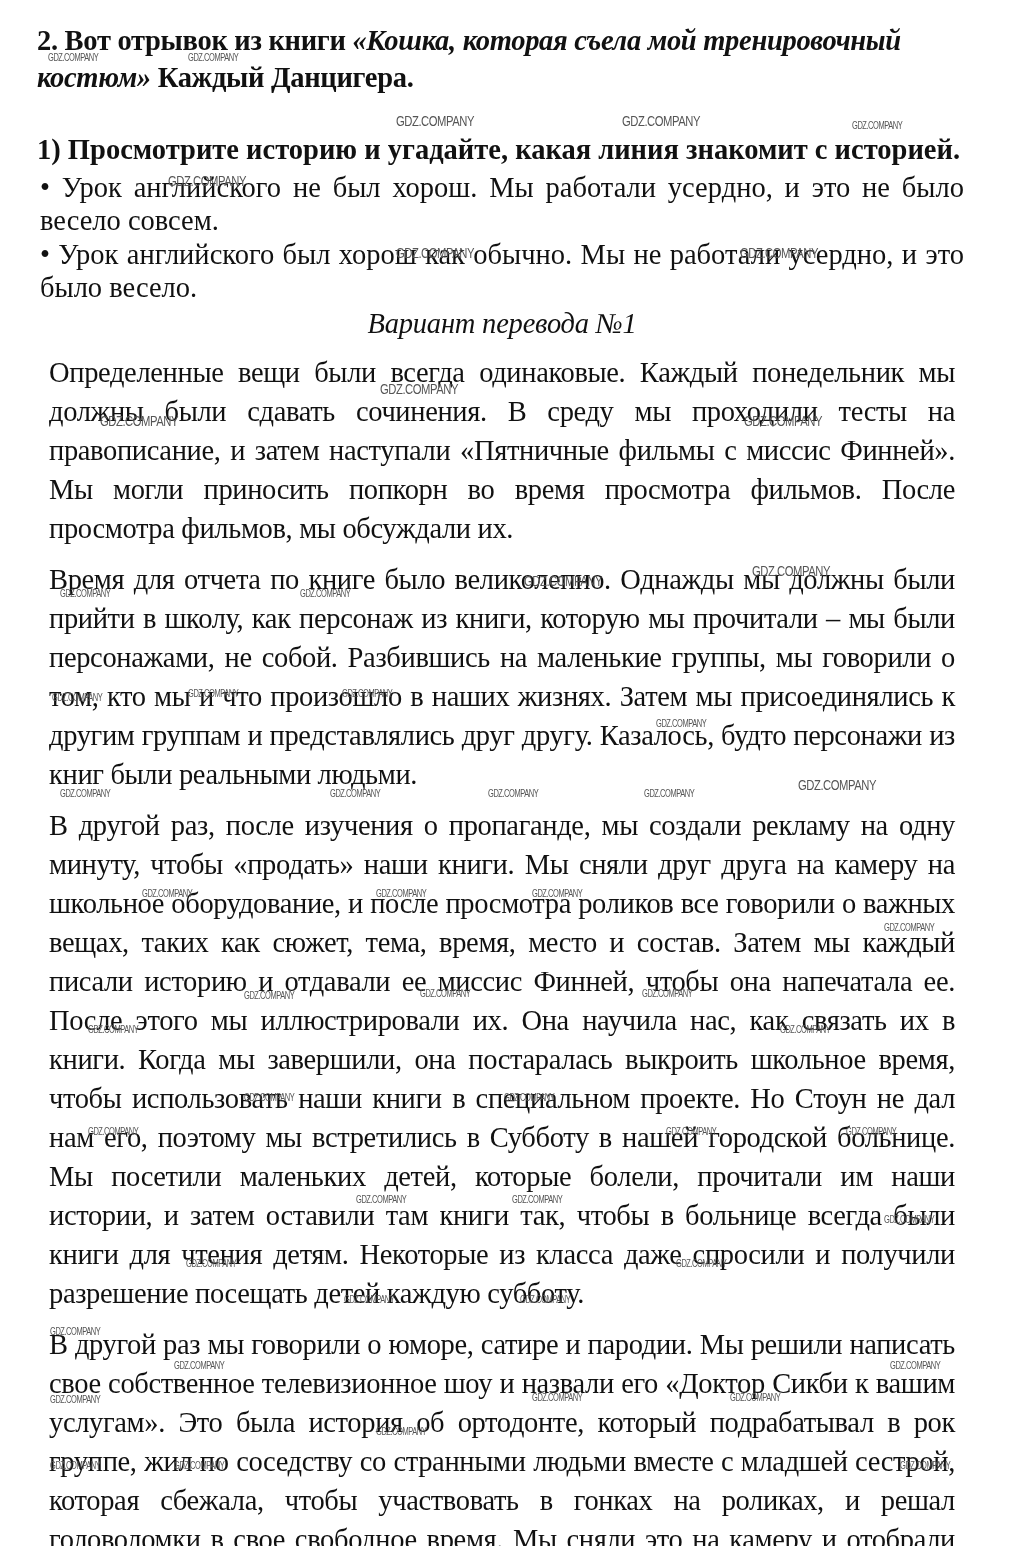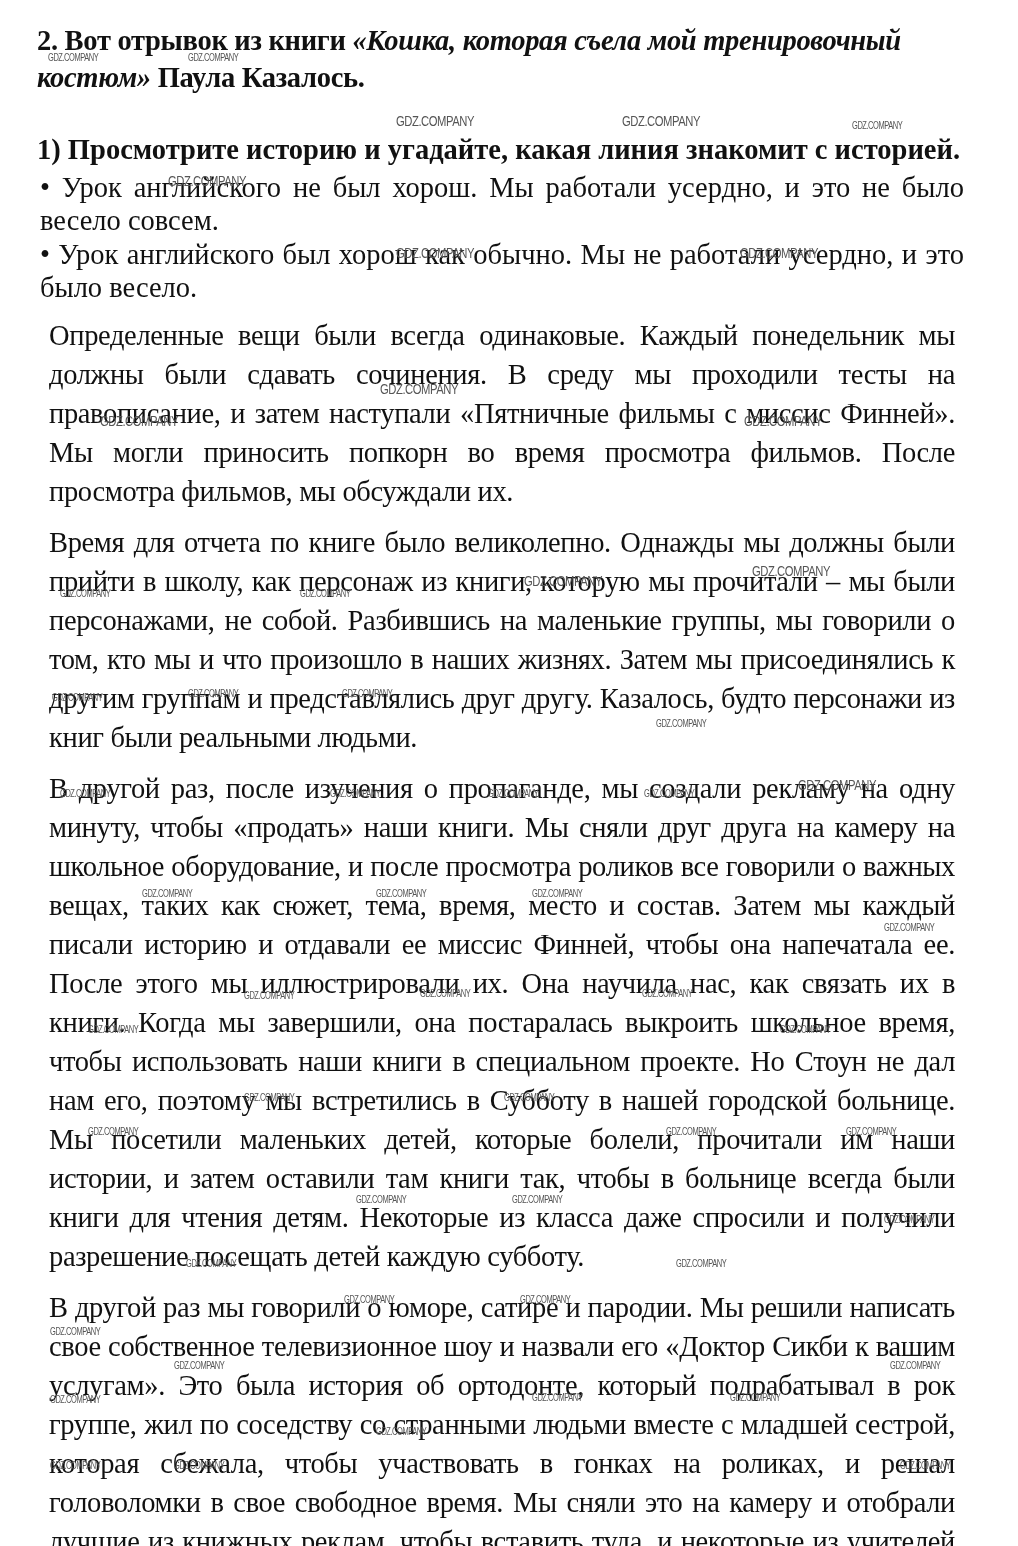--- a/index.html
+++ b/index.html
@@ -33,29 +33,30 @@
     color: #555555; font-size: 15px; letter-spacing: -0.6px;
     transform: scaleX(0.75); transform-origin: left top; white-space: nowrap;
     pointer-events: none;
   }
   .wm.s { font-size: 10px; }
 </style>
 </head>
 <body>
 
 <div class="page">
-  <p class="title"><span>2. Вот отрывок из книги </span><span class="book">«Кошка, которая съела мой тренировочный костюм»</span><span> Паула Казалось.</span></p>
+  <p class="title"><span>2. Вот отрывок из книги </span><span class="book">«Кошка, которая съела мой тренировочный костюм»</span><span> Каждый Данцигера.</span></p>
 
   <p class="task">1) Просмотрите историю и угадайте, какая линия знакомит с историей.</p>
 
   <div class="options">
     <p class="option">• Урок английского не был хорош. Мы работали усердно, и это не было весело совсем.</p>
     <p class="option">• Урок английского был хорош как обычно. Мы не работали усердно, и это было весело.</p>
   </div>
 
+  <p class="variant">Вариант перевода №1</p>
 
   <div>
     <p class="para">Определенные вещи были всегда одинаковые. Каждый понедельник мы должны были сдавать сочинения. В среду мы проходили тесты на правописание, и затем наступали «Пятничные фильмы с миссис Финней». Мы могли приносить попкорн во время просмотра фильмов. После просмотра фильмов, мы обсуждали их.</p>
     <p class="para">Время для отчета по книге было великолепно. Однажды мы должны были прийти в школу, как персонаж из книги, которую мы прочитали – мы были персонажами, не собой. Разбившись на маленькие группы, мы говорили о том, кто мы и что произошло в наших жизнях. Затем мы присоединялись к другим группам и представлялись друг другу. Казалось, будто персонажи из книг были реальными людьми.</p>
     <p class="para">В другой раз, после изучения о пропаганде, мы создали рекламу на одну минуту, чтобы «продать» наши книги. Мы сняли друг друга на камеру на школьное оборудование, и после просмотра роликов все говорили о важных вещах, таких как сюжет, тема, время, место и состав. Затем мы каждый писали историю и отдавали ее миссис Финней, чтобы она напечатала ее. После этого мы иллюстрировали их. Она научила нас, как связать их в книги. Когда мы завершили, она постаралась выкроить школьное время, чтобы использовать наши книги в специальном проекте. Но Стоун не дал нам его, поэтому мы встретились в Субботу в нашей городской больнице. Мы посетили маленьких детей, которые болели, прочитали им наши истории, и затем оставили там книги так, чтобы в больнице всегда были книги для чтения детям. Некоторые из класса даже спросили и получили разрешение посещать детей каждую субботу.</p>
     <p class="para">В другой раз мы говорили о юморе, сатире и пародии. Мы решили написать свое собственное телевизионное шоу и назвали его «Доктор Сикби к вашим услугам». Это была история об ортодонте, который подрабатывал в рок группе, жил по соседству со странными людьми вместе с младшей сестрой, которая сбежала, чтобы участвовать в гонках на роликах, и решал головоломки в свое свободное время. Мы сняли это на камеру и отобрали лучшие из книжных реклам, чтобы вставить туда, и некоторые из учителей английского позволили своим классам смотреть его.</p>
   </div>
 </div>
 
 <div>

